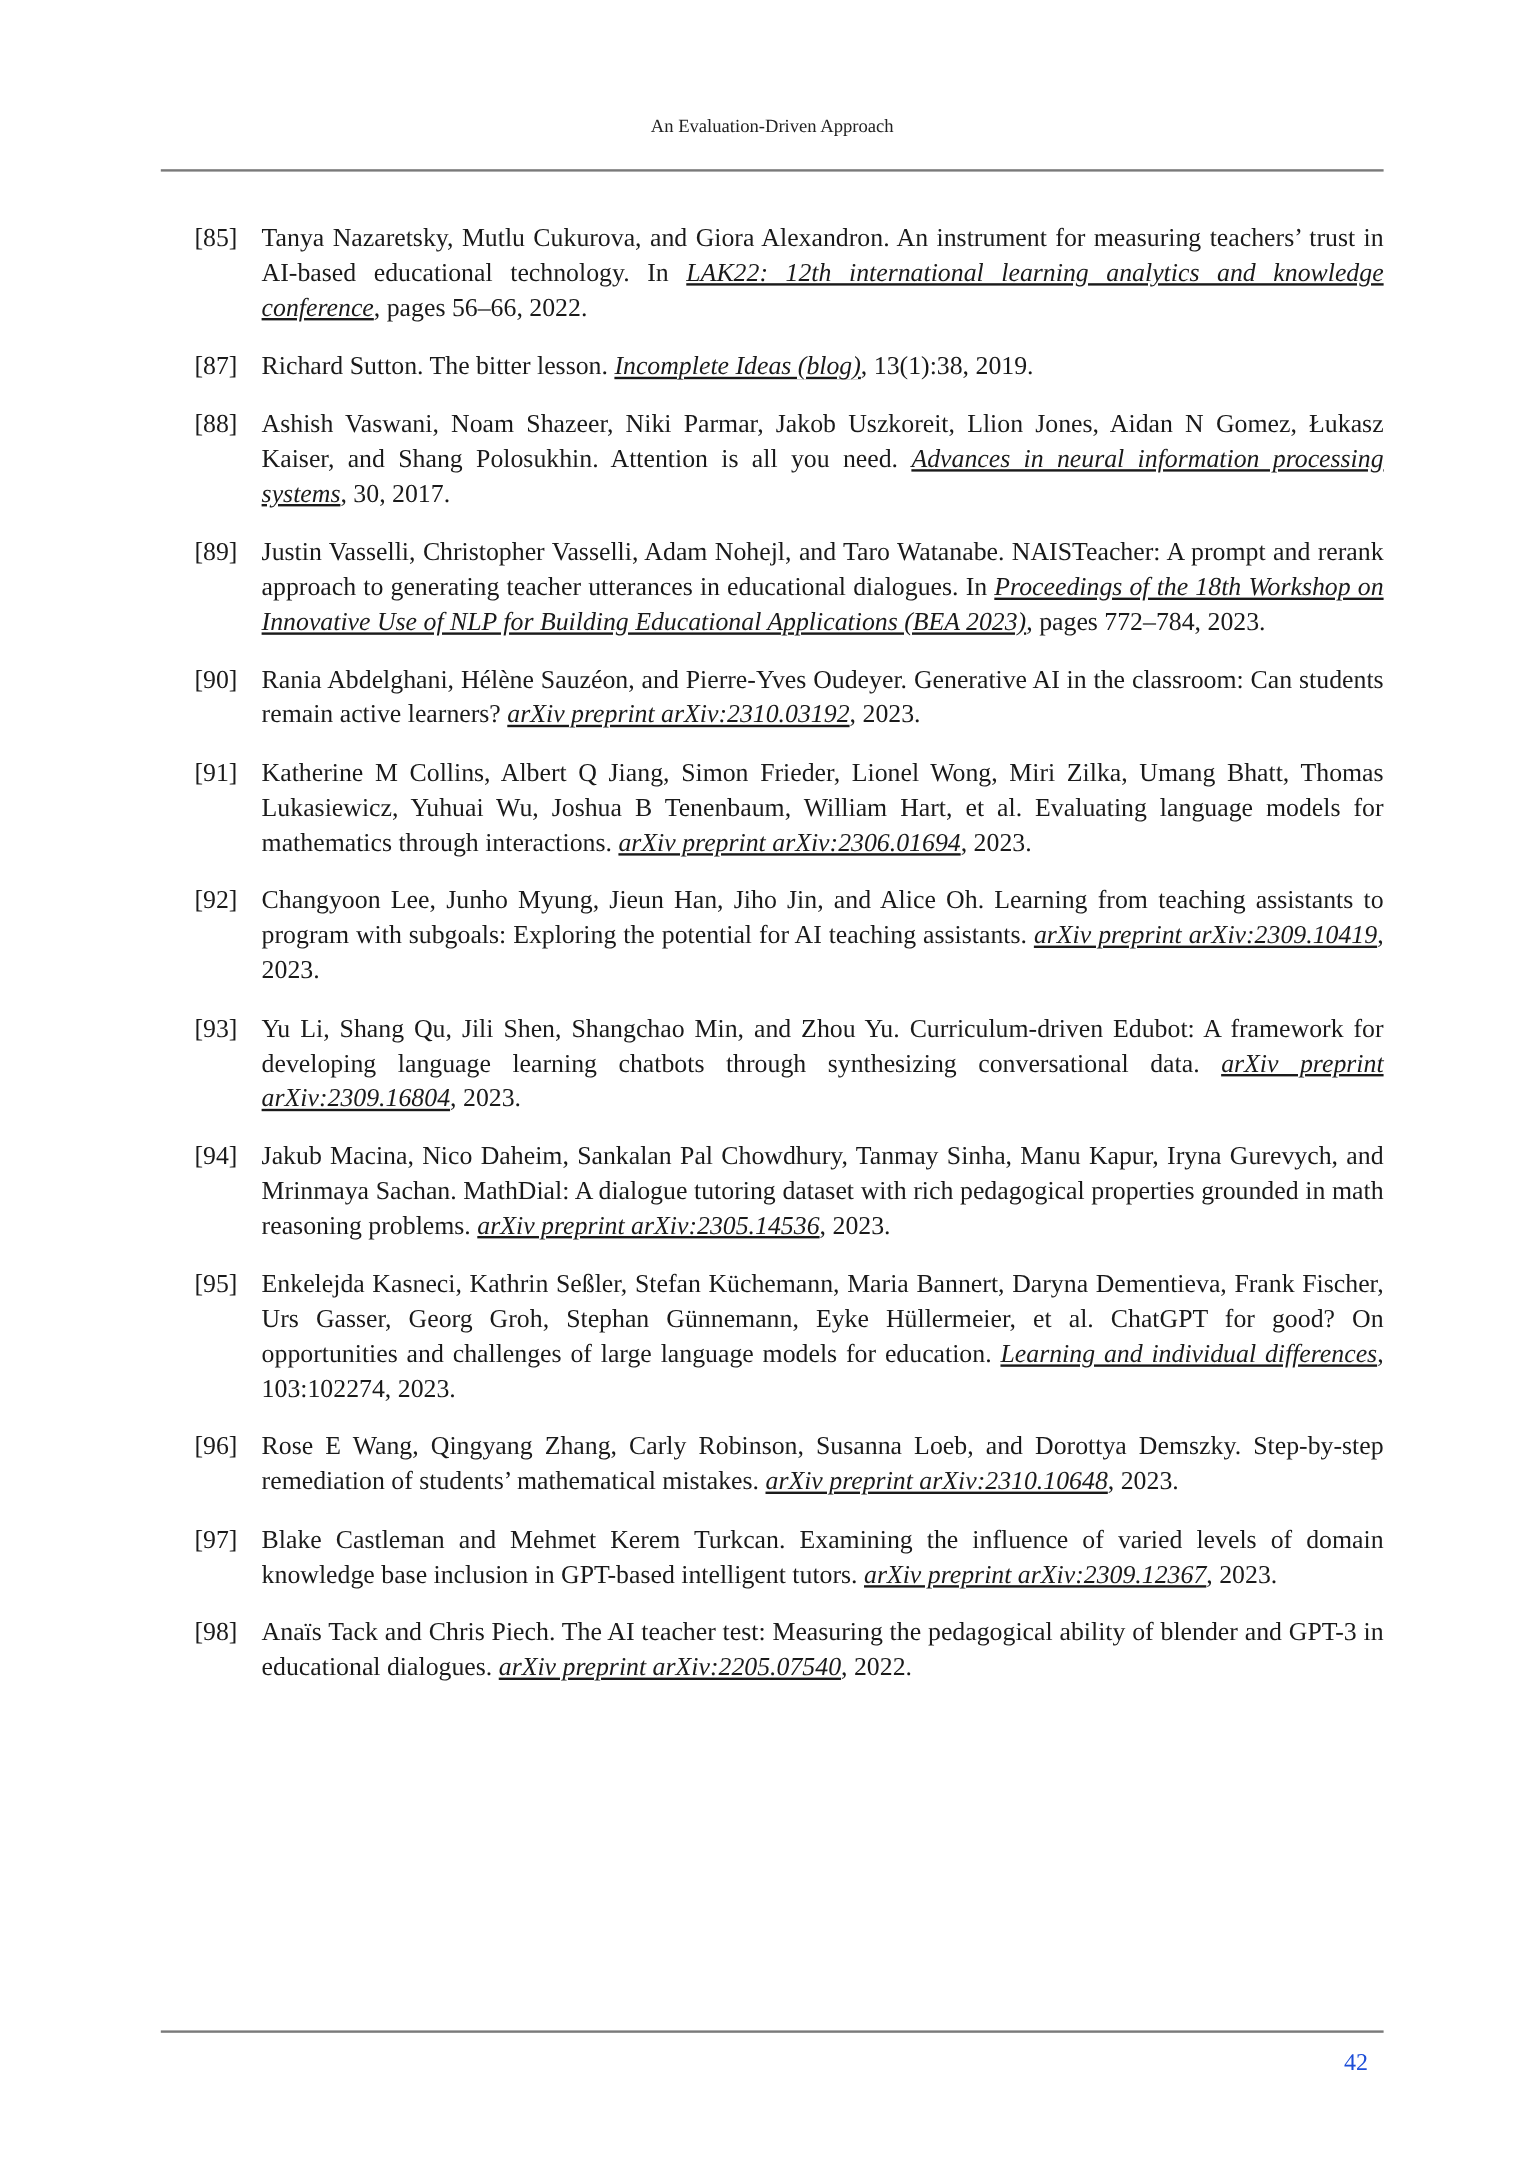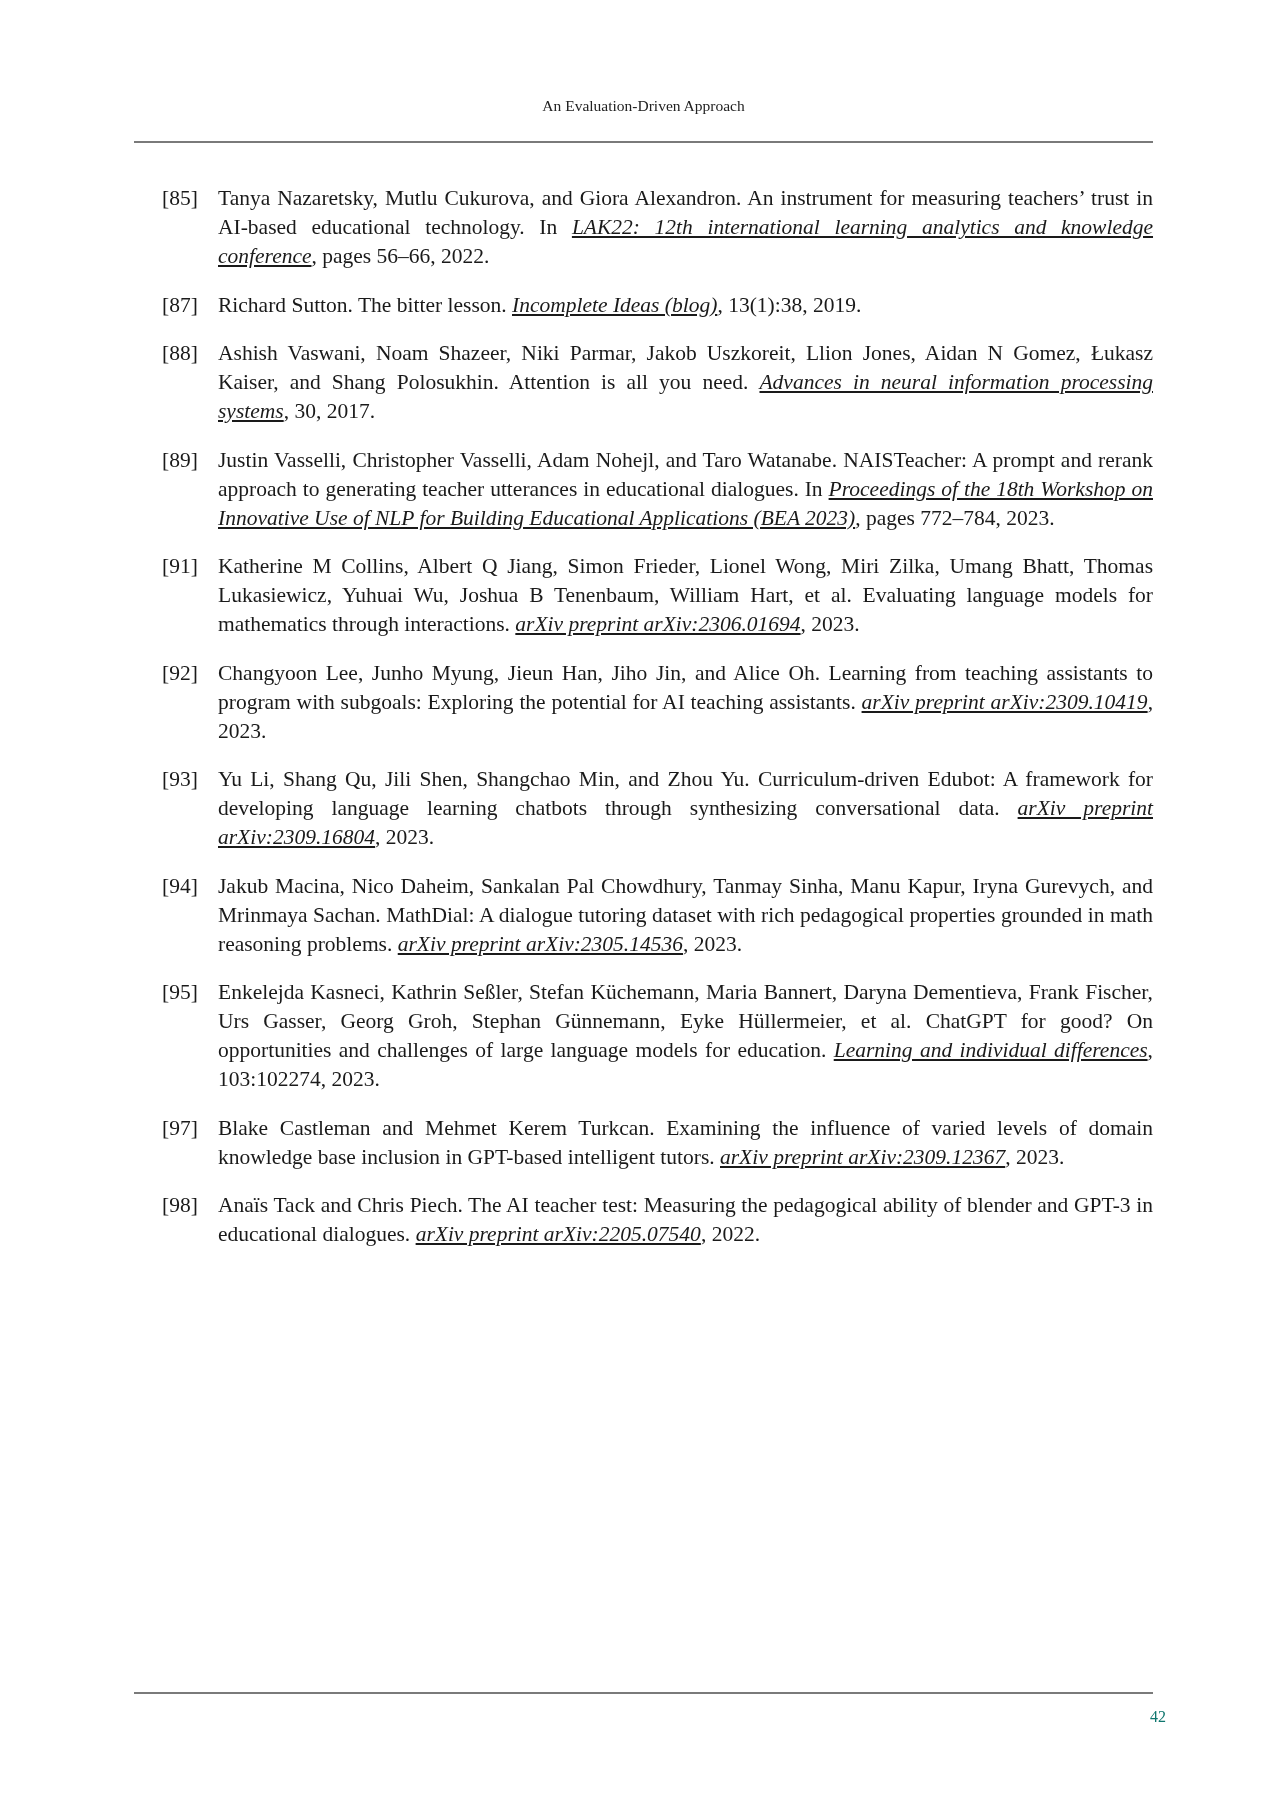--- a/index.html
+++ b/index.html
@@ -55,24 +55,24 @@
     .footer-rule {
       position: absolute;
       left: 134px;
       width: 1019px;
       top: 1692px;
       height: 0;
       border-top: 2px solid #7a7a7a;
     }
     .page-number {
       position: absolute;
-      right: 114px;
+      right: 140px;
       top: 1708px;
-      font-size: 16px;
-      color: #0f766e;
+      font-size: 20px;
+      color: #1d4ed8;
     }
   </style>
 </head>
 <body>
 
 <div class="running-header">
   <div>An Evaluation-Driven Approach</div>
 </div>
 <div class="header-rule"></div>
 
@@ -87,40 +87,48 @@
     </div>
     <div class="ref">
       <span class="ref-label">[88]</span>
       <span class="ref-text"><span>Ashish Vaswani, Noam Shazeer, Niki Parmar, Jakob Uszkoreit, Llion Jones, Aidan N Gomez, Łukasz Kaiser, and Shang Polosukhin. Attention is all you need. </span><i>Advances in neural information processing systems</i><span>, 30, 2017.</span></span>
     </div>
     <div class="ref">
       <span class="ref-label">[89]</span>
       <span class="ref-text"><span>Justin Vasselli, Christopher Vasselli, Adam Nohejl, and Taro Watanabe. NAISTeacher: A prompt and rerank approach to generating teacher utterances in educational dialogues.  In </span><i>Proceedings of the 18th Workshop on Innovative Use of NLP for Building Educational Applications (BEA 2023)</i><span>, pages 772–784, 2023.</span></span>
     </div>
     <div class="ref">
+      <span class="ref-label">[90]</span>
+      <span class="ref-text"><span>Rania Abdelghani, Hélène Sauzéon, and Pierre-Yves Oudeyer. Generative AI in the classroom: Can students remain active learners?  </span><i>arXiv preprint arXiv:2310.03192</i><span>, 2023.</span></span>
+    </div>
+    <div class="ref">
       <span class="ref-label">[91]</span>
       <span class="ref-text"><span>Katherine M Collins, Albert Q Jiang, Simon Frieder, Lionel Wong, Miri Zilka, Umang Bhatt, Thomas Lukasiewicz, Yuhuai Wu, Joshua B Tenenbaum, William Hart, et al.  Evaluating language models for mathematics through interactions.  </span><i>arXiv preprint arXiv:2306.01694</i><span>, 2023.</span></span>
     </div>
     <div class="ref">
       <span class="ref-label">[92]</span>
       <span class="ref-text"><span>Changyoon Lee, Junho Myung, Jieun Han, Jiho Jin, and Alice Oh. Learning from teaching assistants to program with subgoals: Exploring the potential for AI teaching assistants. </span><i>arXiv preprint arXiv:2309.10419</i><span>, 2023.</span></span>
     </div>
     <div class="ref">
       <span class="ref-label">[93]</span>
       <span class="ref-text"><span>Yu Li, Shang Qu, Jili Shen, Shangchao Min, and Zhou Yu.  Curriculum-driven Edubot: A framework for developing language learning chatbots through synthesizing conversational data. </span><i>arXiv preprint arXiv:2309.16804</i><span>, 2023.</span></span>
     </div>
     <div class="ref">
       <span class="ref-label">[94]</span>
       <span class="ref-text"><span>Jakub Macina, Nico Daheim, Sankalan Pal Chowdhury, Tanmay Sinha, Manu Kapur, Iryna Gurevych, and Mrinmaya Sachan. MathDial: A dialogue tutoring dataset with rich pedagogical properties grounded in math reasoning problems.  </span><i>arXiv preprint arXiv:2305.14536</i><span>, 2023.</span></span>
     </div>
     <div class="ref">
       <span class="ref-label">[95]</span>
       <span class="ref-text"><span>Enkelejda Kasneci, Kathrin Seßler, Stefan Küchemann, Maria Bannert, Daryna Dementieva, Frank Fischer, Urs Gasser, Georg Groh, Stephan Günnemann, Eyke Hüllermeier, et al. ChatGPT for good? On opportunities and challenges of large language models for education. </span><i>Learning and individual differences</i><span>, 103:102274, 2023.</span></span>
     </div>
     <div class="ref">
+      <span class="ref-label">[96]</span>
+      <span class="ref-text"><span>Rose E Wang, Qingyang Zhang, Carly Robinson, Susanna Loeb, and Dorottya Demszky. Step-by-step remediation of students’ mathematical mistakes.  </span><i>arXiv preprint arXiv:2310.10648</i><span>, 2023.</span></span>
+    </div>
+    <div class="ref">
       <span class="ref-label">[97]</span>
       <span class="ref-text"><span>Blake Castleman and Mehmet Kerem Turkcan.  Examining the influence of varied lev­els of domain knowledge base inclusion in GPT-based intelligent tutors.  </span><i>arXiv preprint arXiv:2309.12367</i><span>, 2023.</span></span>
     </div>
     <div class="ref">
       <span class="ref-label">[98]</span>
       <span class="ref-text"><span>Anaïs Tack and Chris Piech. The AI teacher test: Measuring the pedagogical ability of blender and GPT-3 in educational dialogues. </span><i>arXiv preprint arXiv:2205.07540</i><span>, 2022.</span></span>
     </div>
   </div>
 
 <div class="footer-rule"></div>

